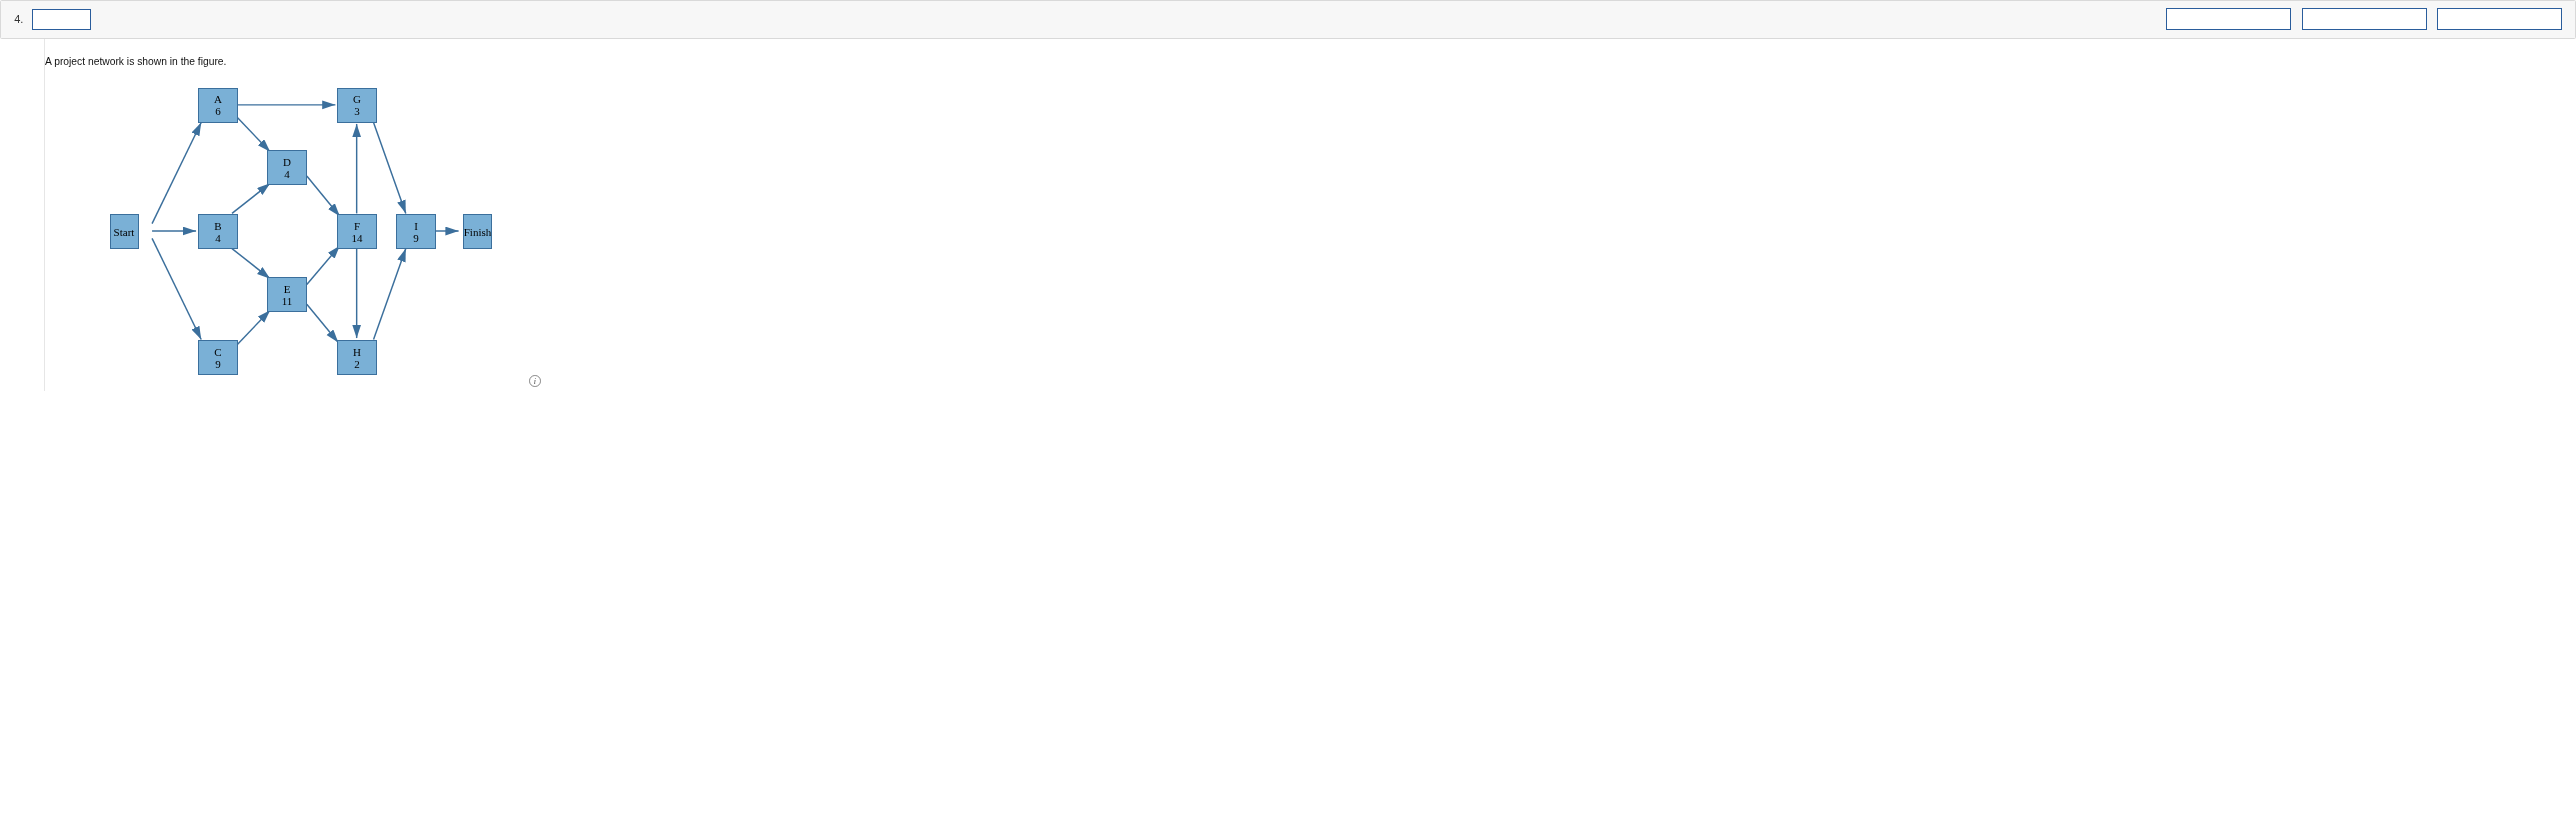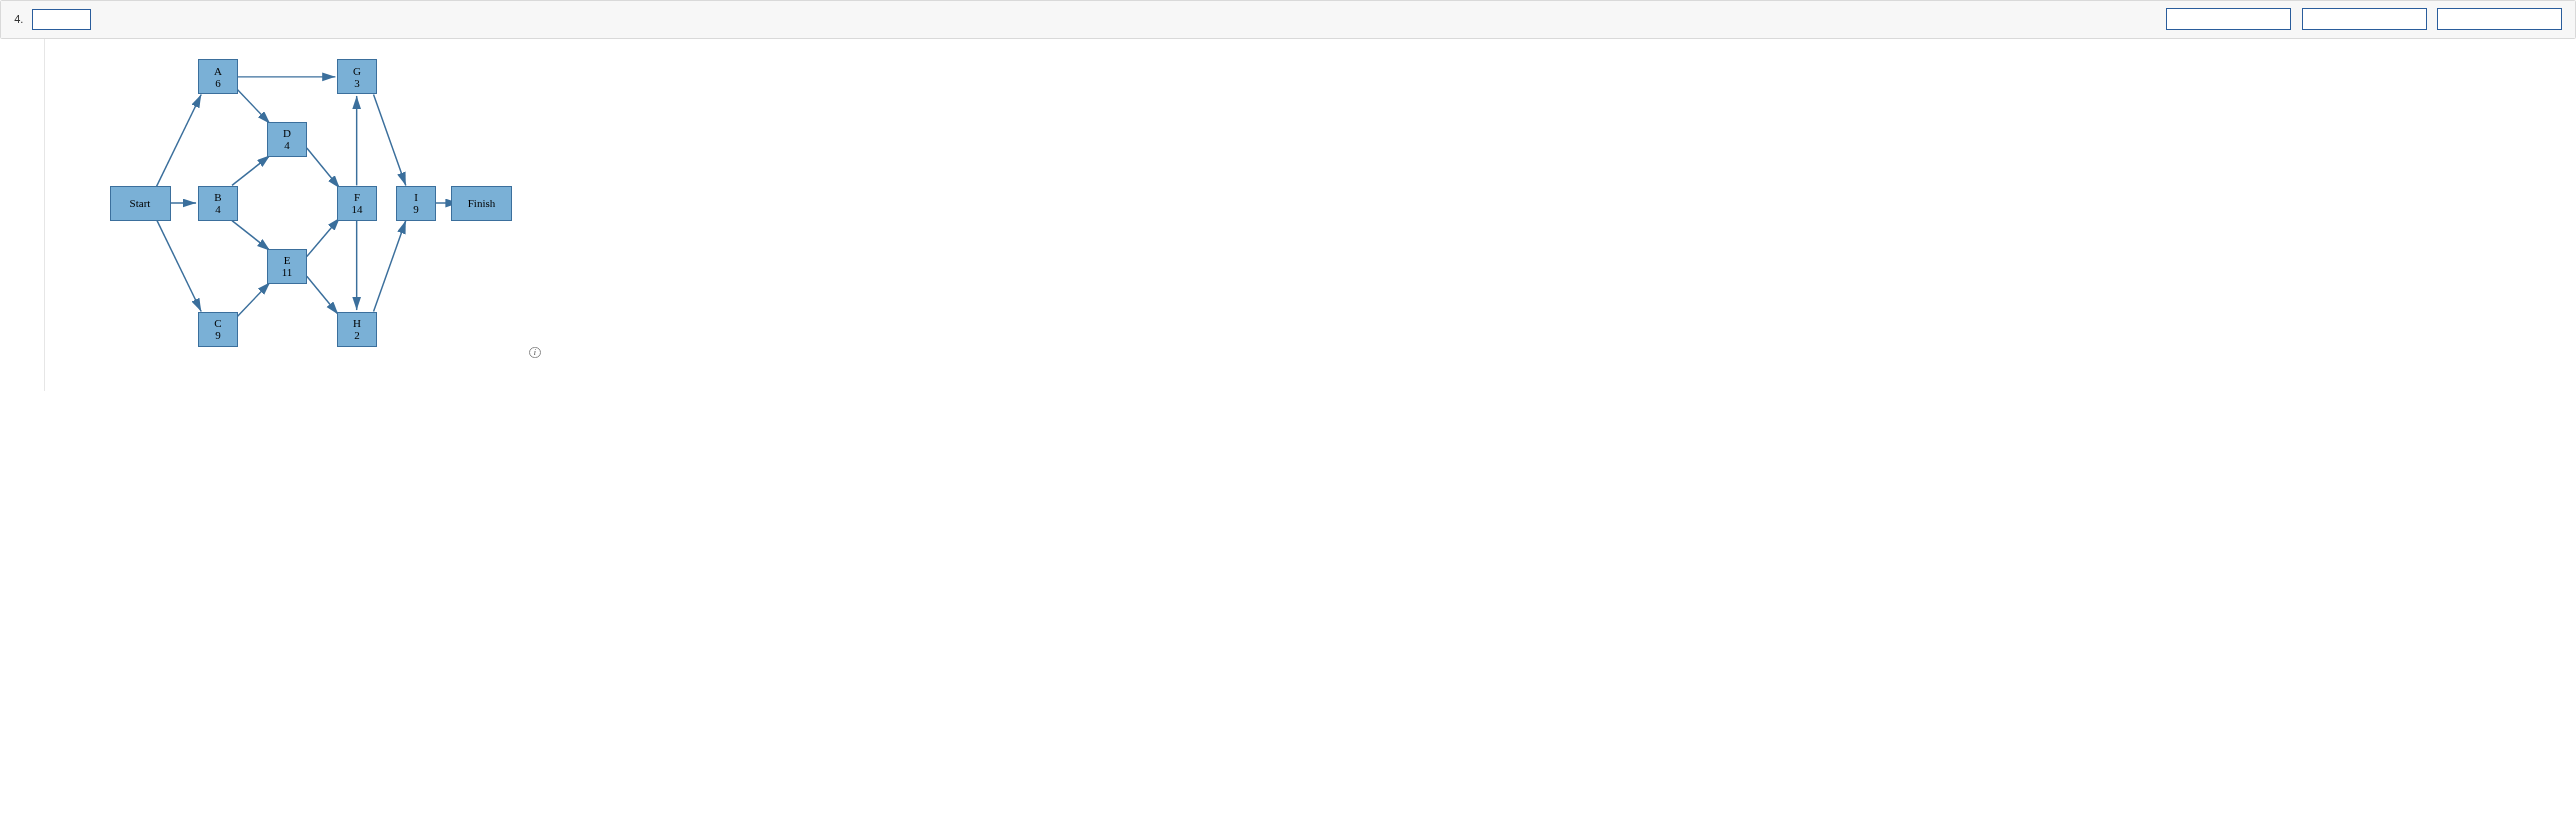--- a/index.html
+++ b/index.html
@@ -88,21 +88,21 @@
       flex-direction: column;
       align-items: center;
       justify-content: center;
       font-family: 'Times New Roman', Times, serif;
       color: #000;
       z-index: 2;
     }
     .node .label { font-size: 11px; line-height: 1.1; }
     .node .dur   { font-size: 11px; line-height: 1.1; }
     .node-start, .node-finish {
-      width: 61px;
+      width: 29px;
       height: 35px;
       font-size: 10.3px;
     }
     svg.edges {
       position: absolute;
       left: 0; top: 0;
       width: 100%; height: 100%;
       z-index: 1;
     }
     .info-icon {
@@ -128,20 +128,21 @@
     <span class="points-box"></span>
   </div>
   <div class="header-buttons">
     <div class="header-btn"></div>
     <div class="header-btn"></div>
     <div class="header-btn"></div>
   </div>
 </div>
 
 <div class="question-body">
+  <p class="prompt">A project network is shown in the figure.</p>
 
   <div class="diagram-container">
 
     <svg class="edges" viewBox="0 0 720 420">
       <defs>
         <marker id="arrow" markerWidth="10" markerHeight="10" refX="9" refY="3" orient="auto" markerUnits="strokeWidth">
           <path d="M0,0 L0,6 L9,3 z" fill="#3b6f9c"></path>
         </marker>
       </defs>
       <g stroke="#3b6f9c" stroke-width="2" fill="none" marker-end="url(#arrow)">
@@ -211,20 +212,20 @@
       <span class="dur">3</span>
     </div>
     <div class="node" style="left:248px; top:263px;">
       <span class="label">H</span>
       <span class="dur">2</span>
     </div>
     <div class="node" style="left:307px; top:137px;">
       <span class="label">I</span>
       <span class="dur">9</span>
     </div>
-    <div class="node node-finish" style="left:362px; top:137px;">
+    <div class="node node-finish" style="left:374px; top:137px;">
       <span class="label">Finish</span>
     </div>
 
     <span class="info-icon">i</span>
   </div>
 </div>
 
 
 </body></html>

